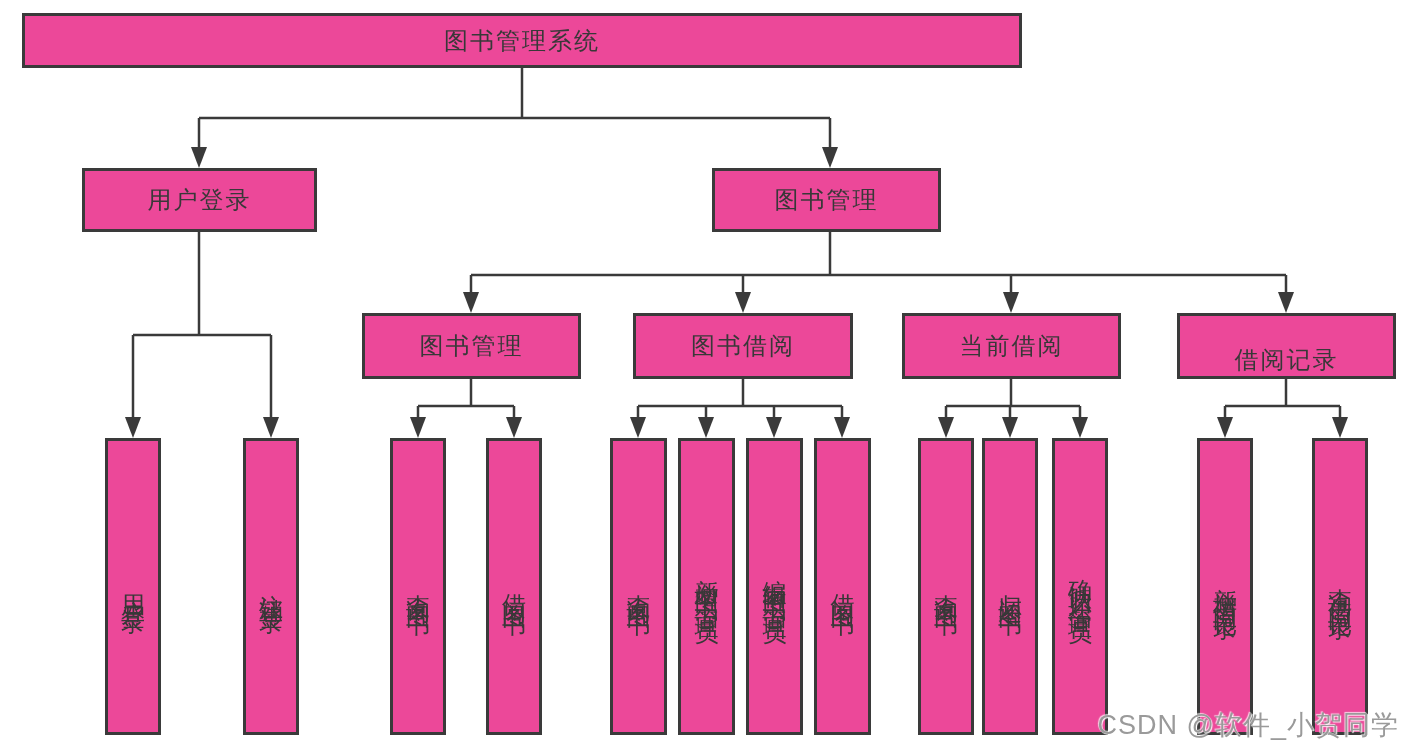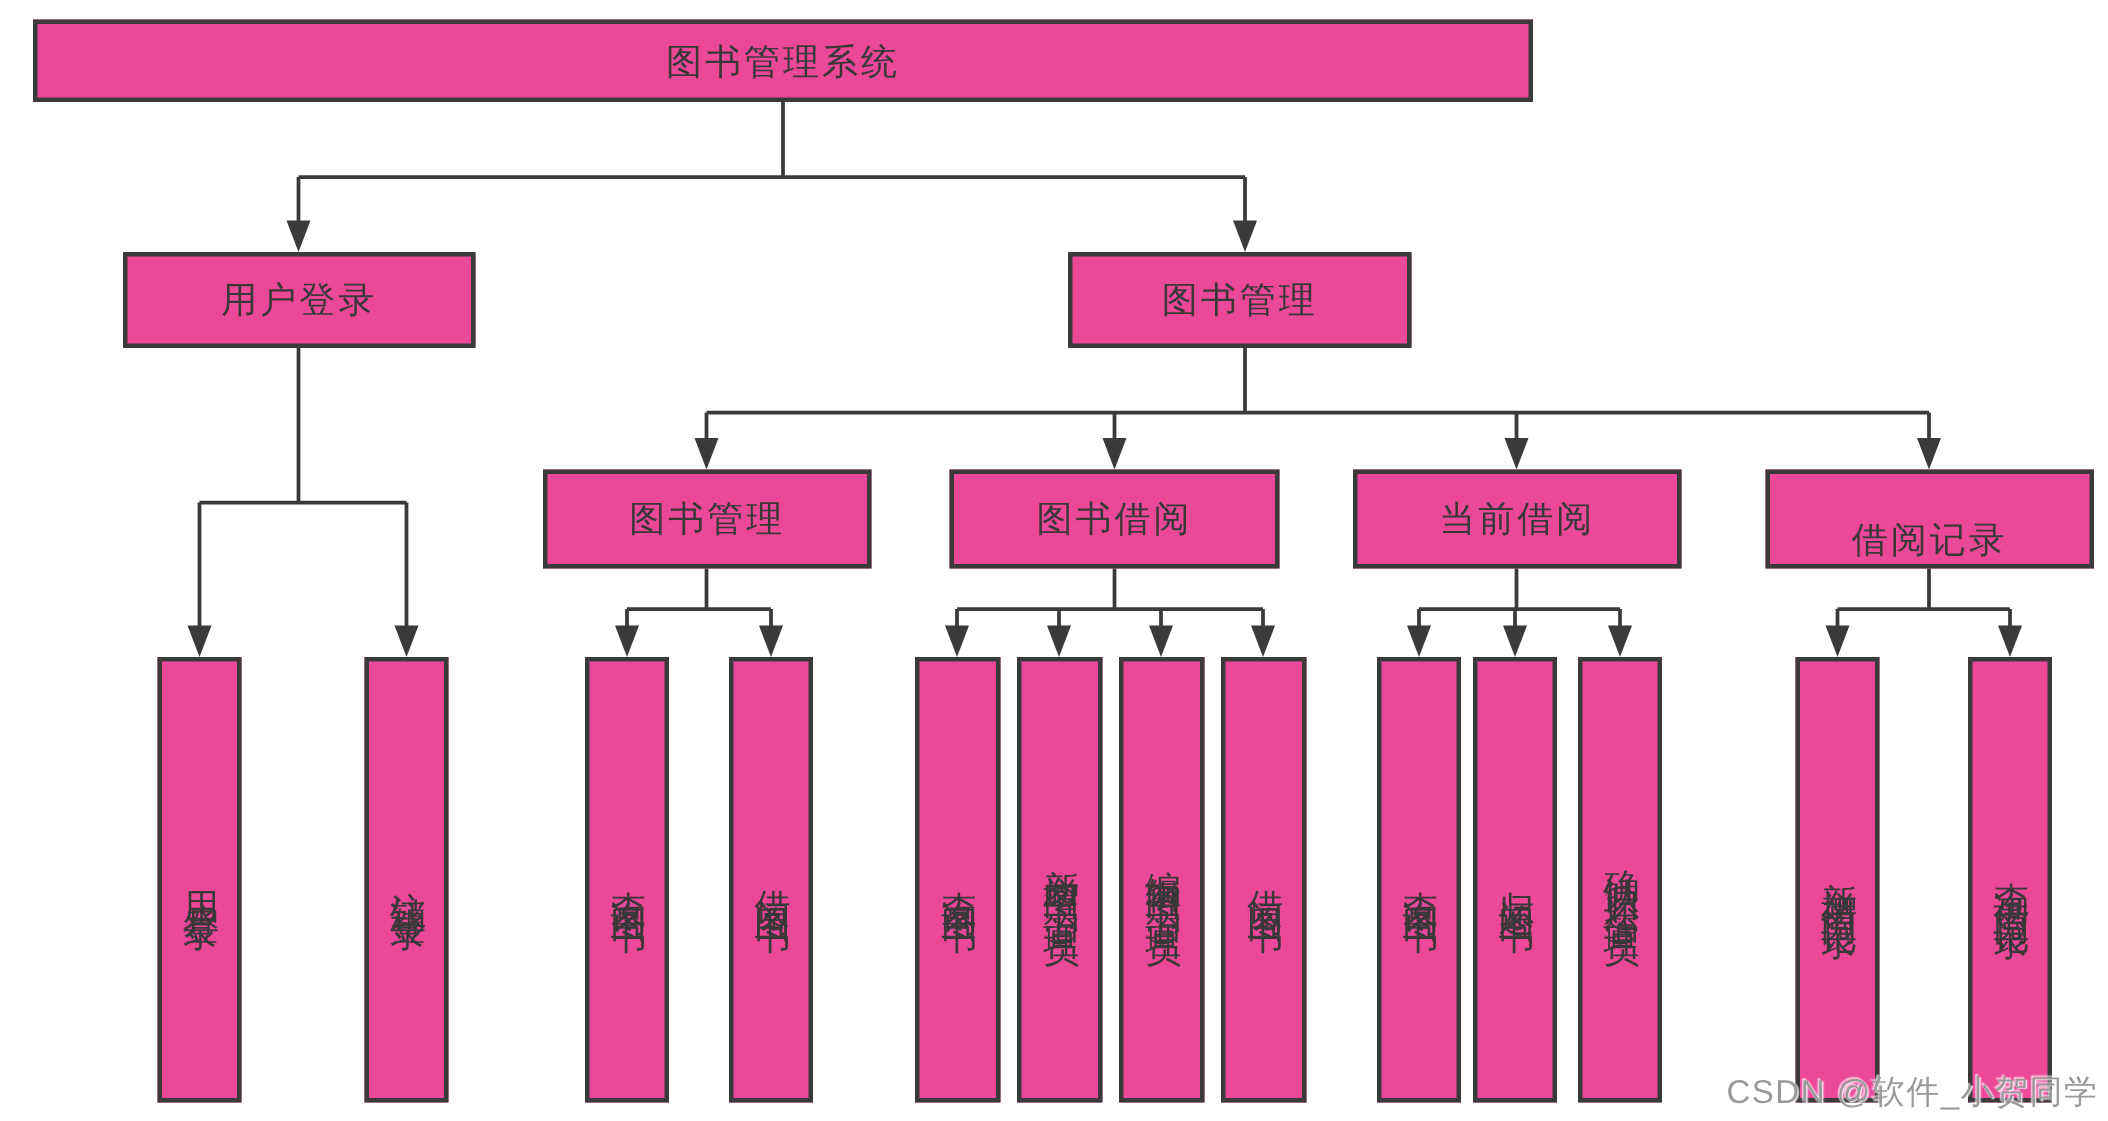--- a/index.html
+++ b/index.html
@@ -14,21 +14,21 @@
     border:3px solid #3a3a3a; background:#ec4899;
     display:flex; align-items:center; justify-content:center;
   }
   .box.h span { font-size:24px; letter-spacing:2px; white-space:nowrap; }
   .box.v span {
     writing-mode:vertical-rl; text-orientation:mixed;
     font-size:24px; letter-spacing:6px; line-height:1; white-space:nowrap;
   }
   .watermark {
     position:absolute; right:6px; bottom:4px; z-index:5;
-    font-size:22px; color:#9a9a9a; letter-spacing:1px;
+    font-size:27px; color:#9a9a9a; letter-spacing:1px;
     text-shadow:1px 1px 1px rgba(255,255,255,.95), -1px -1px 1px rgba(255,255,255,.75);
   }
 </style>
 </head>
 <body>
 
 <div class="stage">
 
   <svg class="connectors" width="1405" height="747" viewBox="0 0 1405 747" fill="none" stroke="#3a3a3a" stroke-width="2.5">
 

